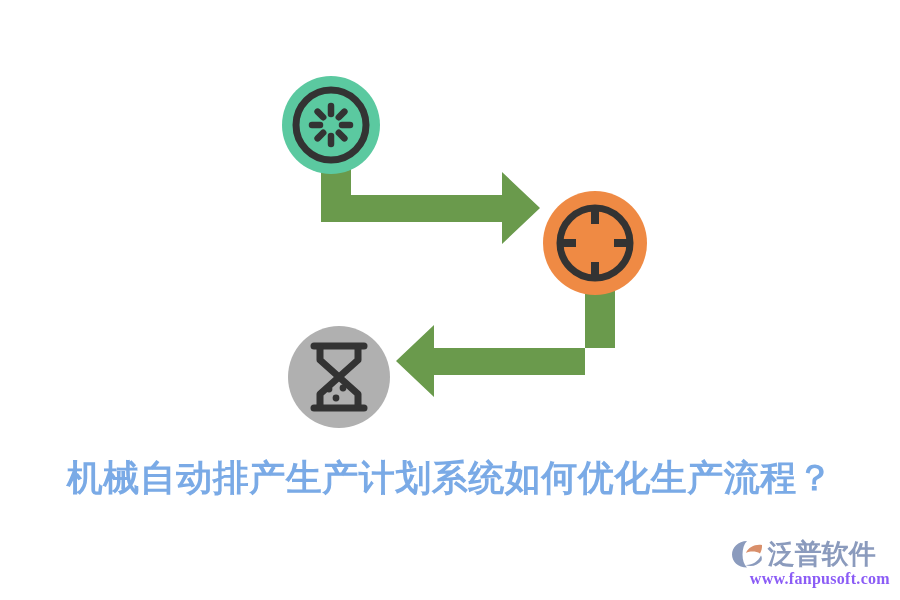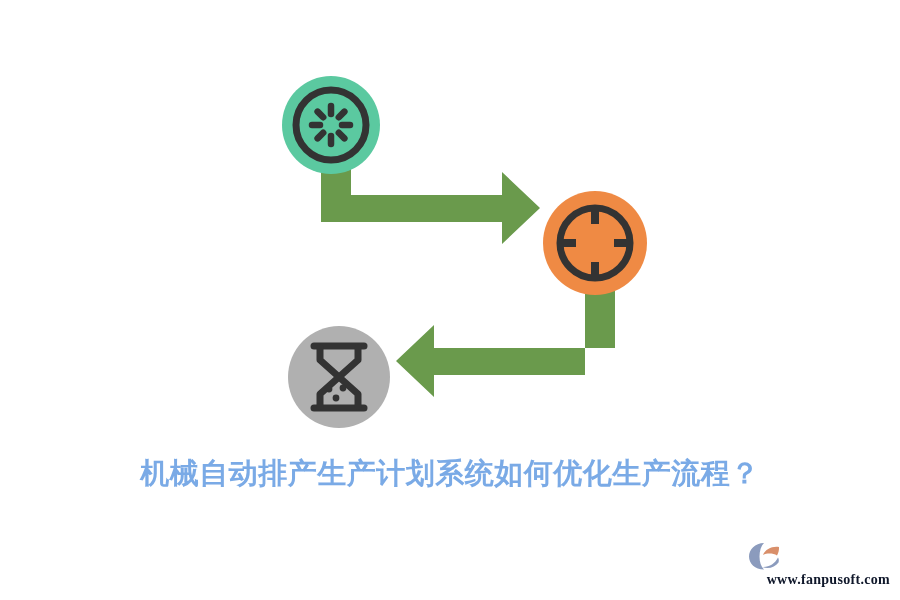--- a/index.html
+++ b/index.html
@@ -38,21 +38,21 @@
     position: absolute;
     left: 0;
     top: 455px;
     width: 900px;
     text-align: center;
     line-height: 1.28;
   }
   .caption-line {
     display: block;
     font-family: "Liberation Sans", sans-serif;
-    font-size: 29px;
+    font-size: 36px;
     font-weight: 700;
     color: #7aaae6;
     letter-spacing: 0.5px;
     white-space: nowrap;
   }
 
   
   .logo {
     position: absolute;
     right: 10px;
@@ -73,23 +73,23 @@
   .logo-name {
     font-family: "Liberation Sans", sans-serif;
     font-size: 27px;
     font-weight: 700;
     color: #8b9bbd;
     letter-spacing: 0px;
     line-height: 1;
   }
   .logo-url {
     font-family: "Liberation Serif", serif;
-    font-size: 14px;
+    font-size: 16px;
     font-weight: 700;
-    color: #0f172a;
+    color: #8b5cf6;
     letter-spacing: 0.3px;
     margin-top: 1px;
     margin-left: 19px;
   }
 </style>
 </head>
 <body>
 
 <div id="canvas">
 
@@ -183,17 +183,18 @@
 
   <div class="logo">
     <div class="logo-row">
       <span class="logo-mark">
         <svg width="34" height="30" viewBox="0 0 34 30" xmlns="http://www.w3.org/2000/svg">
           <path d="M16 2 C7 2 1 8.5 1 15.5 C1 22.5 7 28.5 16 28.5 C13 25.5 11.5 21 11.5 15.5 C11.5 10 13 5 16 2 Z" fill="#8b9bbd"></path>
           <path d="M31 6 C24 5 17.5 8 15 14 C19 12 25 12 29 14.5 C30.5 12 31.2 9 31 6 Z" fill="#d98f6a"></path>
           <path d="M30 16.5 C27 22.5 21 26.5 14.5 26 C20 28.5 27 26.5 30.5 21.5 C31 20 31 18 30 16.5 Z" fill="#8b9bbd"></path>
         </svg>
       </span>
+      <span class="logo-name">泛普软件</span>
     </div>
     <span class="logo-url">www.fanpusoft.com</span>
   </div>
 
 </div>
 
 </body></html>

